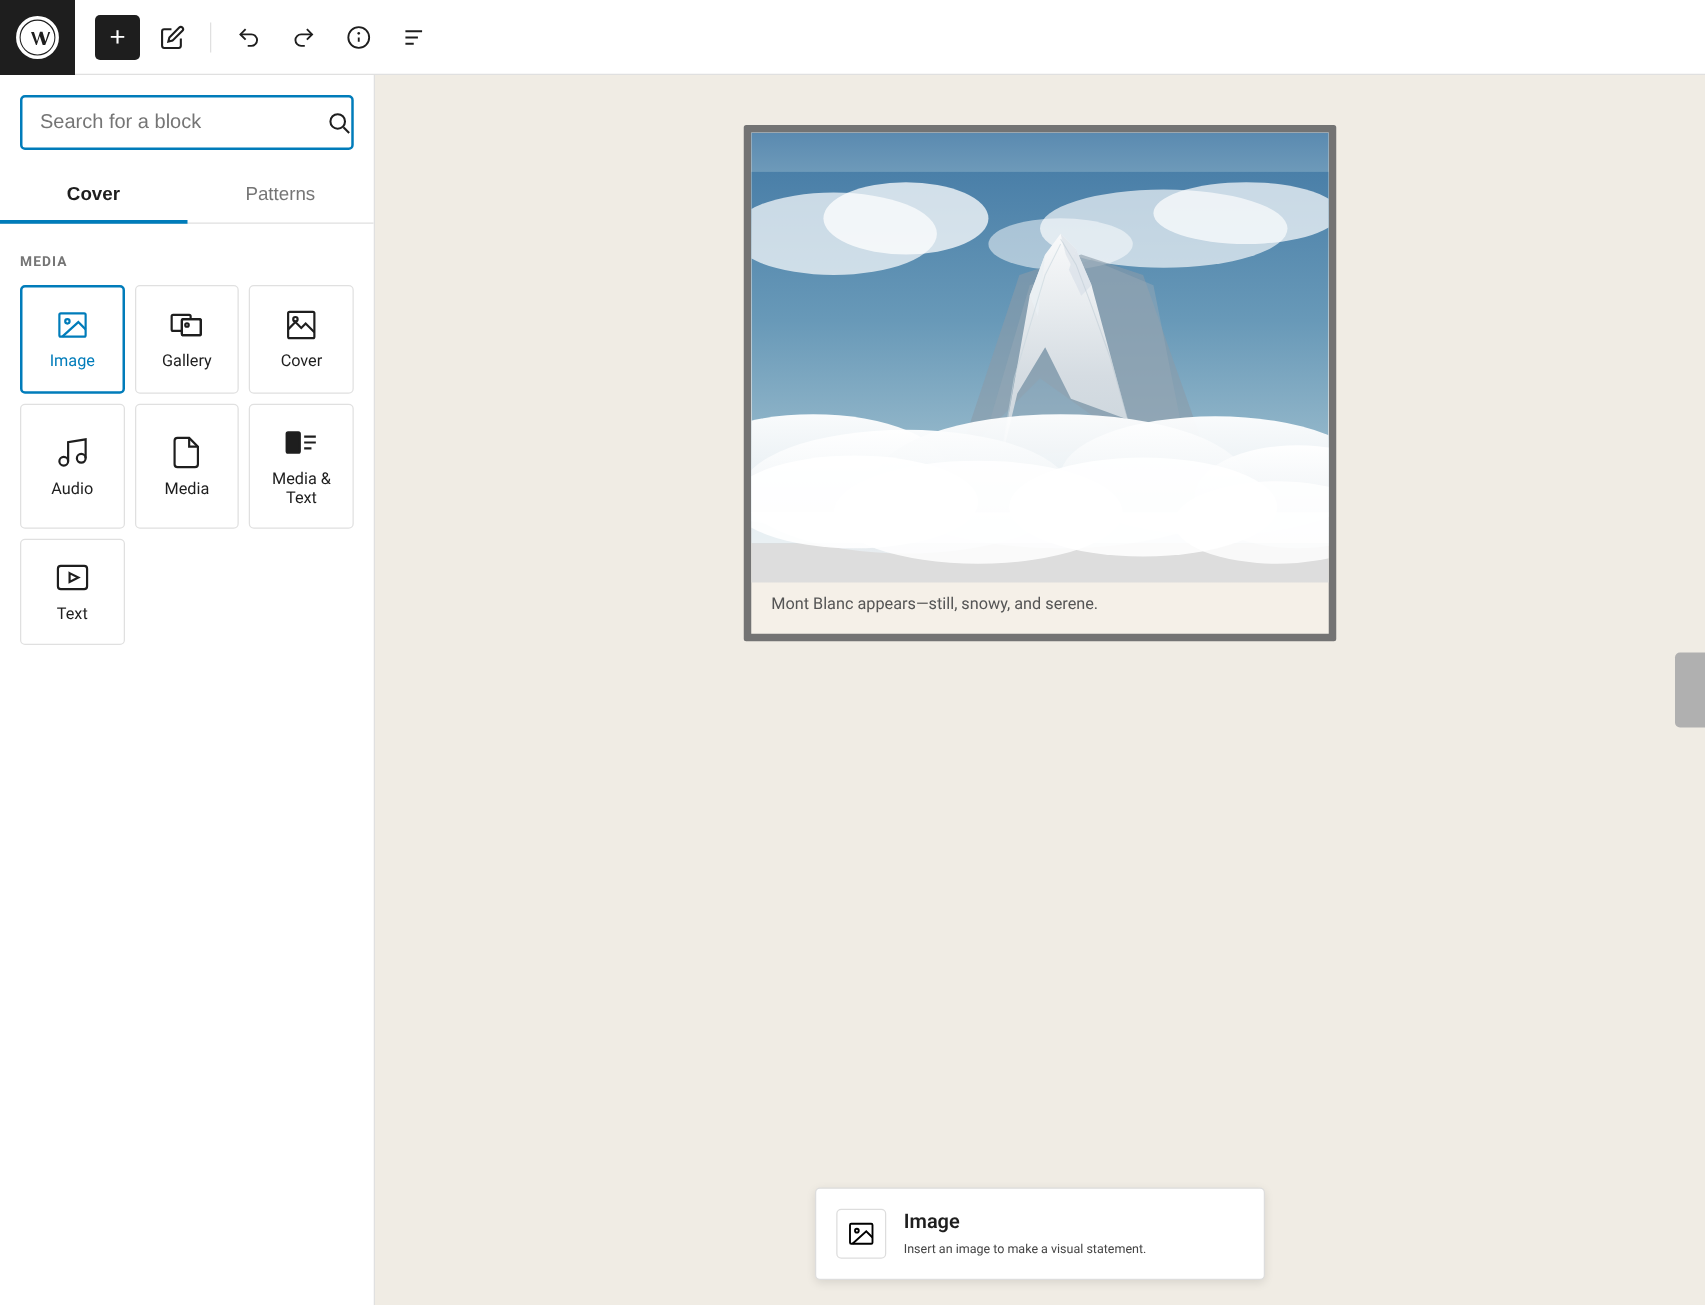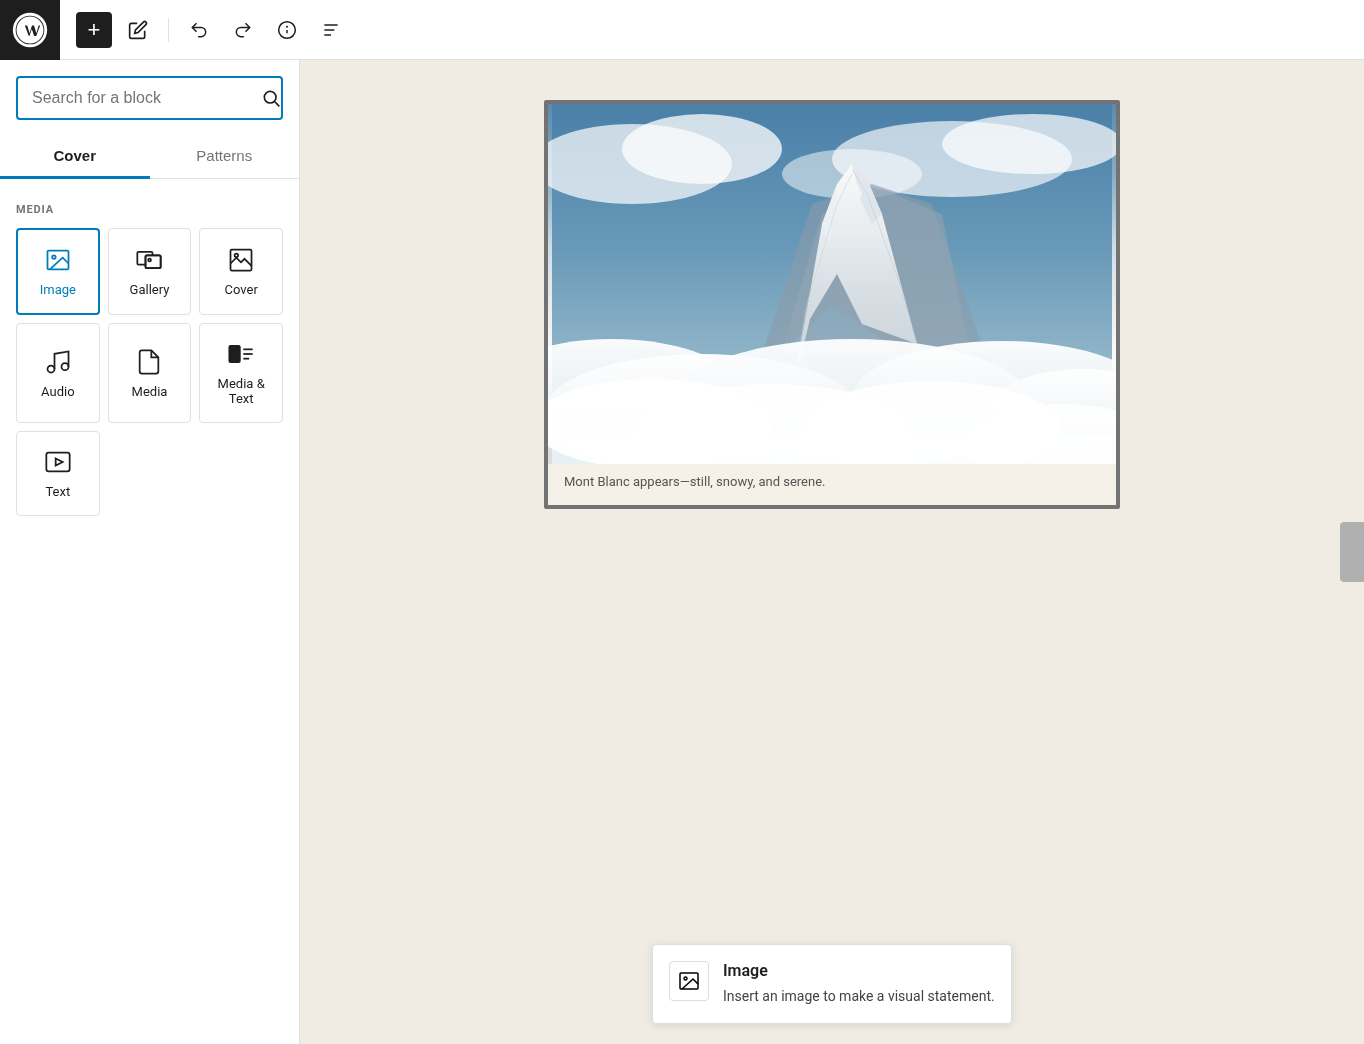--- a/index.html
+++ b/index.html
@@ -175,23 +175,23 @@
       display: flex;
       align-items: flex-start;
       justify-content: center;
       padding: 40px 20px;
       position: relative;
     }
 
     
     .editor-card {
       background: #f5f0e8;
-      border: 4px solid #737373;
+      border: 6px solid #737373;
       border-radius: 2px;
-      width: 576px;
+      width: 474px;
       overflow: hidden;
       position: relative;
     }
 
     .mountain-img {
       width: 100%;
       height: 360px;
       background: linear-gradient(180deg, #5a8ab0 0%, #87aec5 20%, #d0dde6 40%, #e8edf0 55%, #f0f0f0 60%, #f5f5f5 65%, #ffffff 75%, #f0f0f0 80%, #e8e8e8 85%, #ddd 90%);
       position: relative;
       overflow: hidden;
@@ -233,21 +233,21 @@
       flex-shrink: 0;
     }
     .tooltip-icon svg { width: 24px; height: 24px; }
     .tooltip-title {
       font-size: 16px;
       font-weight: 600;
       color: #1e1e1e;
       margin-bottom: 6px;
     }
     .tooltip-desc {
-      font-size: 14px;
+      font-size: 10px;
       color: #444;
       line-height: 1.5;
     }
 
     
     .right-handle {
       position: absolute;
       right: 0;
       top: 50%;
       transform: translateY(-50%);

